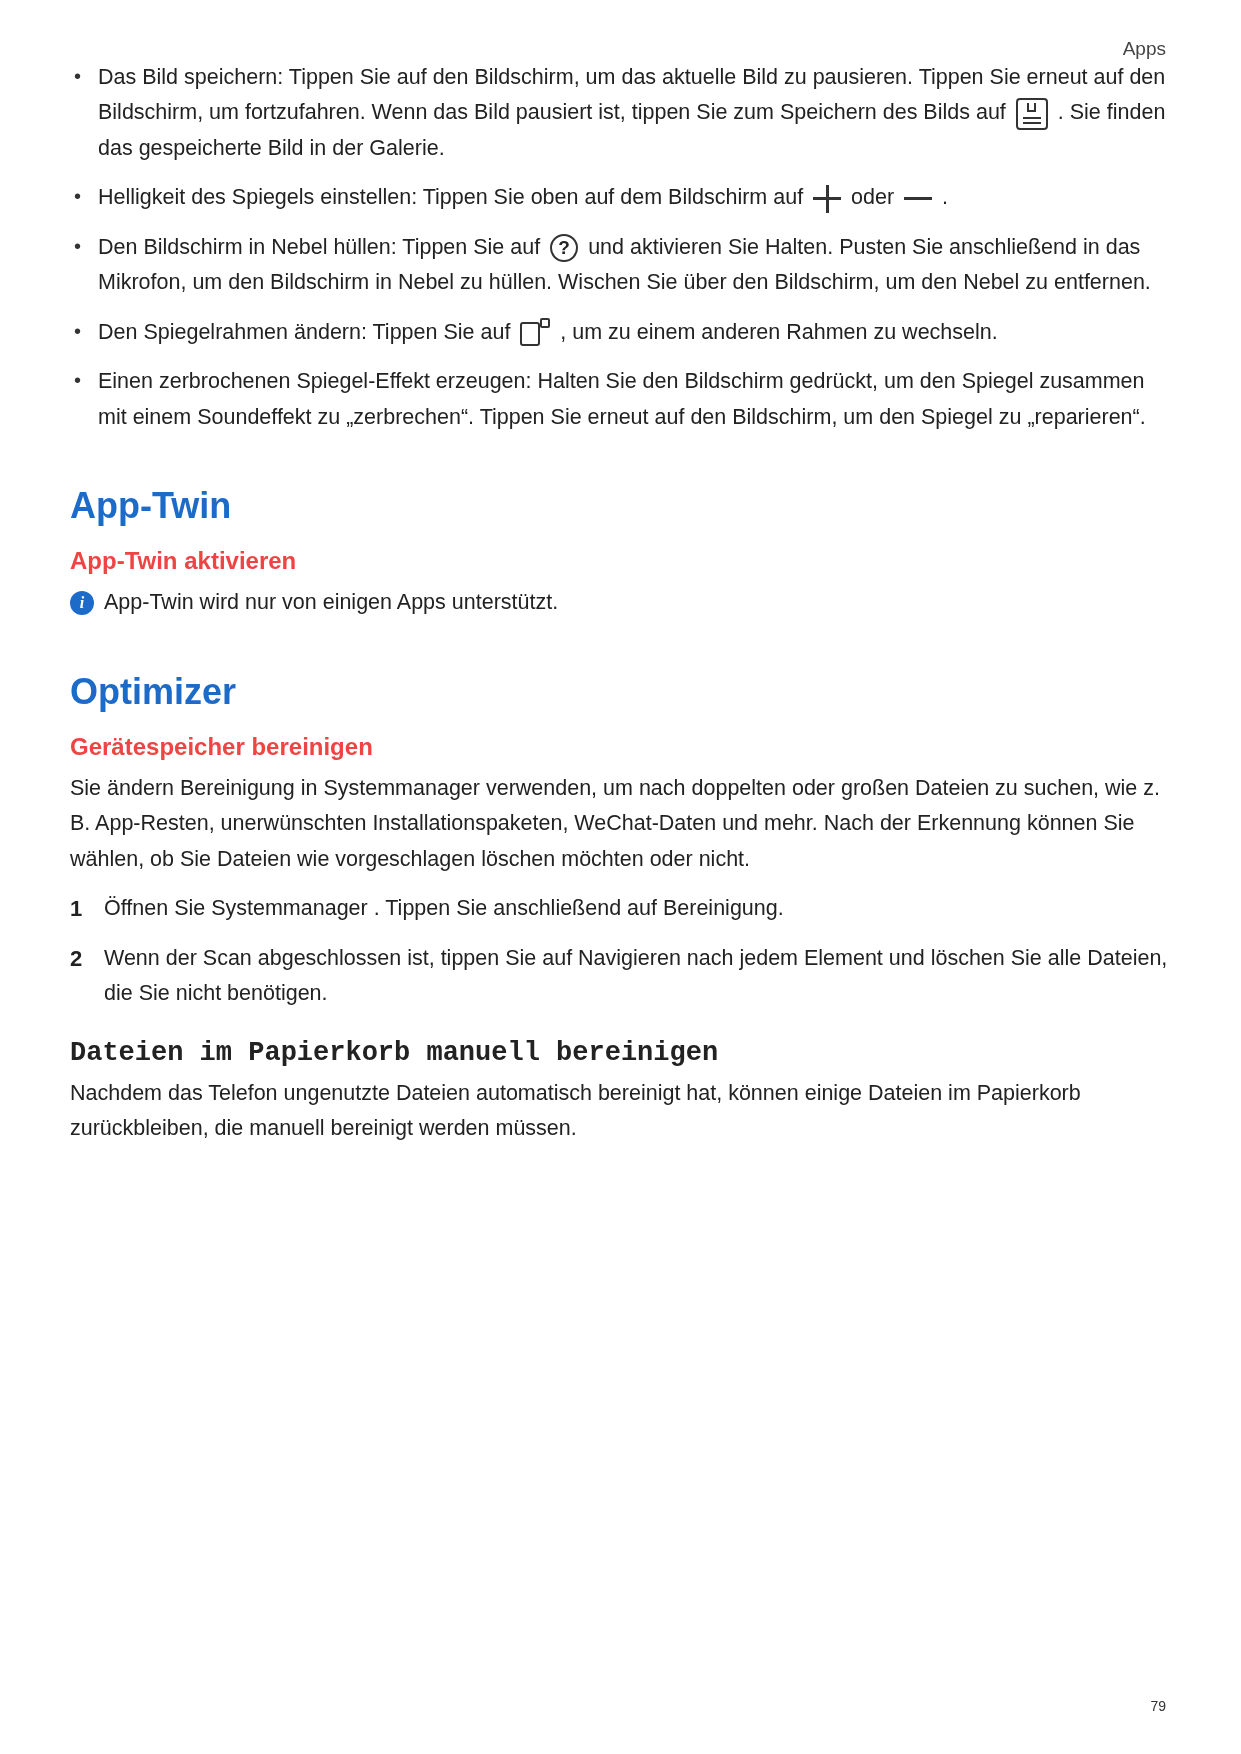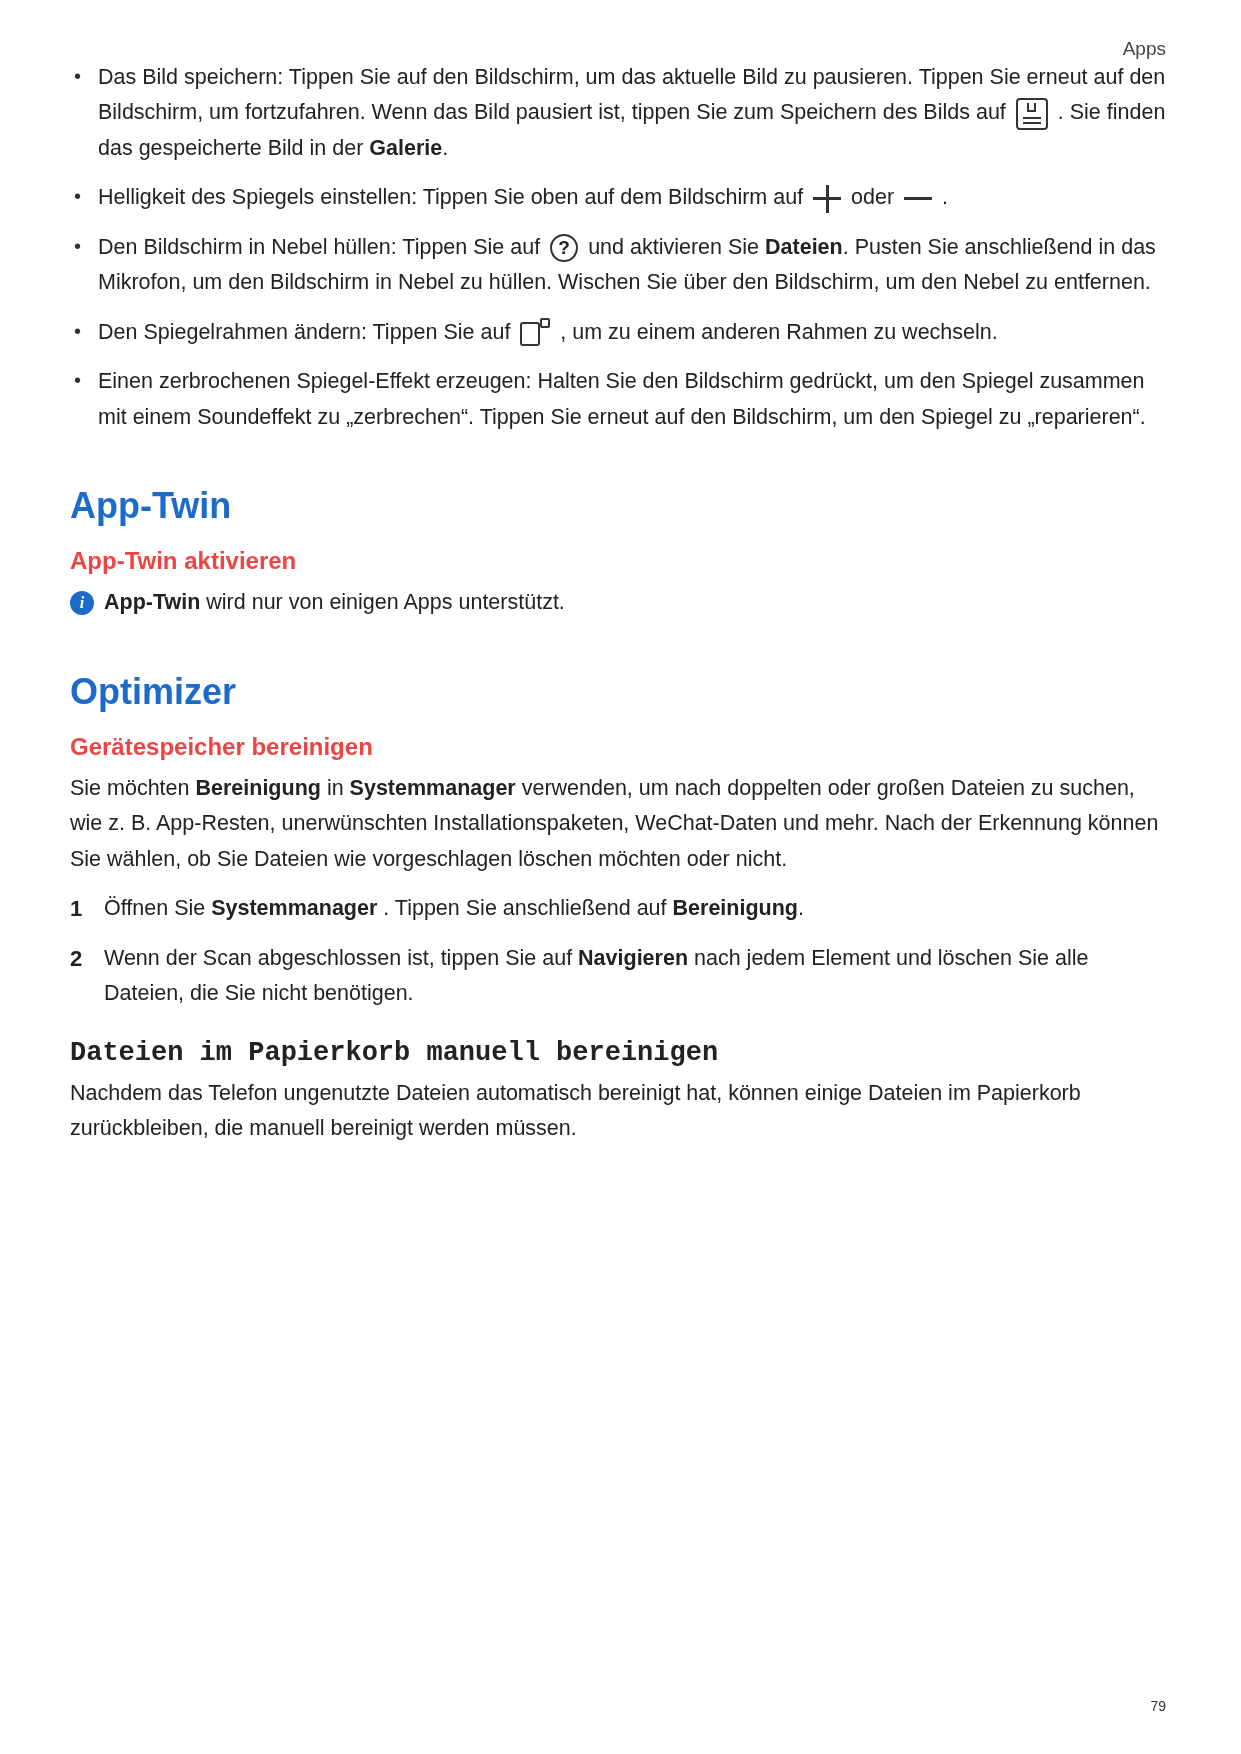--- a/index.html
+++ b/index.html
@@ -184,21 +184,21 @@
     font-weight: bold;
     font-size: 22px;
   }
   .page-number {
     position: absolute;
     bottom: 40px;
     right: 75px;
     font-size: 14px;
     color: #333;
   }
-  b { font-weight: bold; }
+  b { font-weight: normal; }
 </style>
 </head>
 <body>
 
 <div class="page">
   <div class="top-label">Apps</div>
 
   <ul class="feature-list body-text">
     <li>
       <span>Das Bild speichern: Tippen Sie auf den Bildschirm, um das aktuelle Bild zu pausieren. Tippen Sie erneut auf den Bildschirm, um fortzufahren. Wenn das Bild pausiert ist, tippen Sie zum Speichern des Bilds auf </span>
@@ -208,21 +208,21 @@
     <li>
       <span>Helligkeit des Spiegels einstellen: Tippen Sie oben auf dem Bildschirm auf </span>
       <span class="icon icon-plus"></span>
       <span> oder </span>
       <span class="icon icon-minus"></span>
       <span> .</span>
     </li>
     <li>
       <span>Den Bildschirm in Nebel hüllen: Tippen Sie auf </span>
       <span class="icon icon-question"></span>
-      <span> und aktivieren Sie </span><b>Dateien</b><span>. Pusten Sie anschließend in das Mikrofon, um den Bildschirm in Nebel zu hüllen. Wischen Sie über den Bildschirm, um den Nebel zu entfernen.</span>
+      <span> und aktivieren Sie </span><b>Halten</b><span>. Pusten Sie anschließend in das Mikrofon, um den Bildschirm in Nebel zu hüllen. Wischen Sie über den Bildschirm, um den Nebel zu entfernen.</span>
     </li>
     <li>
       <span>Den Spiegelrahmen ändern: Tippen Sie auf </span>
       <span class="icon icon-frame"></span>
       <span> , um zu einem anderen Rahmen zu wechseln.</span>
     </li>
     <li>
       <span>Einen zerbrochenen Spiegel-Effekt erzeugen: Halten Sie den Bildschirm gedrückt, um den Spiegel zusammen mit einem Soundeffekt zu „zerbrechen“. Tippen Sie erneut auf den Bildschirm, um den Spiegel zu „reparieren“.</span>
     </li>
   </ul>
@@ -230,21 +230,21 @@
   <h1 class="section-title">App-Twin</h1>
   <h2 class="subsection">App-Twin aktivieren</h2>
   <div class="info-row body-text">
     <span class="info-badge">i</span>
     <span><b>App-Twin</b><span> wird nur von einigen Apps unterstützt.</span></span>
   </div>
 
   <h1 class="section-title">Optimizer</h1>
   <h2 class="subsection">Gerätespeicher bereinigen</h2>
   <div class="body-text">
-    <span>Sie möchten </span><b>Bereinigung</b><span> in </span><b>Systemmanager</b><span> verwenden, um nach doppelten oder großen Dateien zu suchen, wie z. B. App-Resten, unerwünschten Installationspaketen, WeChat-Daten und mehr. Nach der Erkennung können Sie wählen, ob Sie Dateien wie vorgeschlagen löschen möchten oder nicht.</span>
+    <span>Sie ändern </span><b>Bereinigung</b><span> in </span><b>Systemmanager</b><span> verwenden, um nach doppelten oder großen Dateien zu suchen, wie z. B. App-Resten, unerwünschten Installationspaketen, WeChat-Daten und mehr. Nach der Erkennung können Sie wählen, ob Sie Dateien wie vorgeschlagen löschen möchten oder nicht.</span>
   </div>
 
   <ol class="steps body-text">
     <li>
       <span>Öffnen Sie </span><b>Systemmanager</b><span> . Tippen Sie anschließend auf </span><b>Bereinigung</b><span>.</span>
     </li>
     <li>
       <span>Wenn der Scan abgeschlossen ist, tippen Sie auf </span><b>Navigieren</b><span> nach jedem Element und löschen Sie alle Dateien, die Sie nicht benötigen.</span>
     </li>
   </ol>

